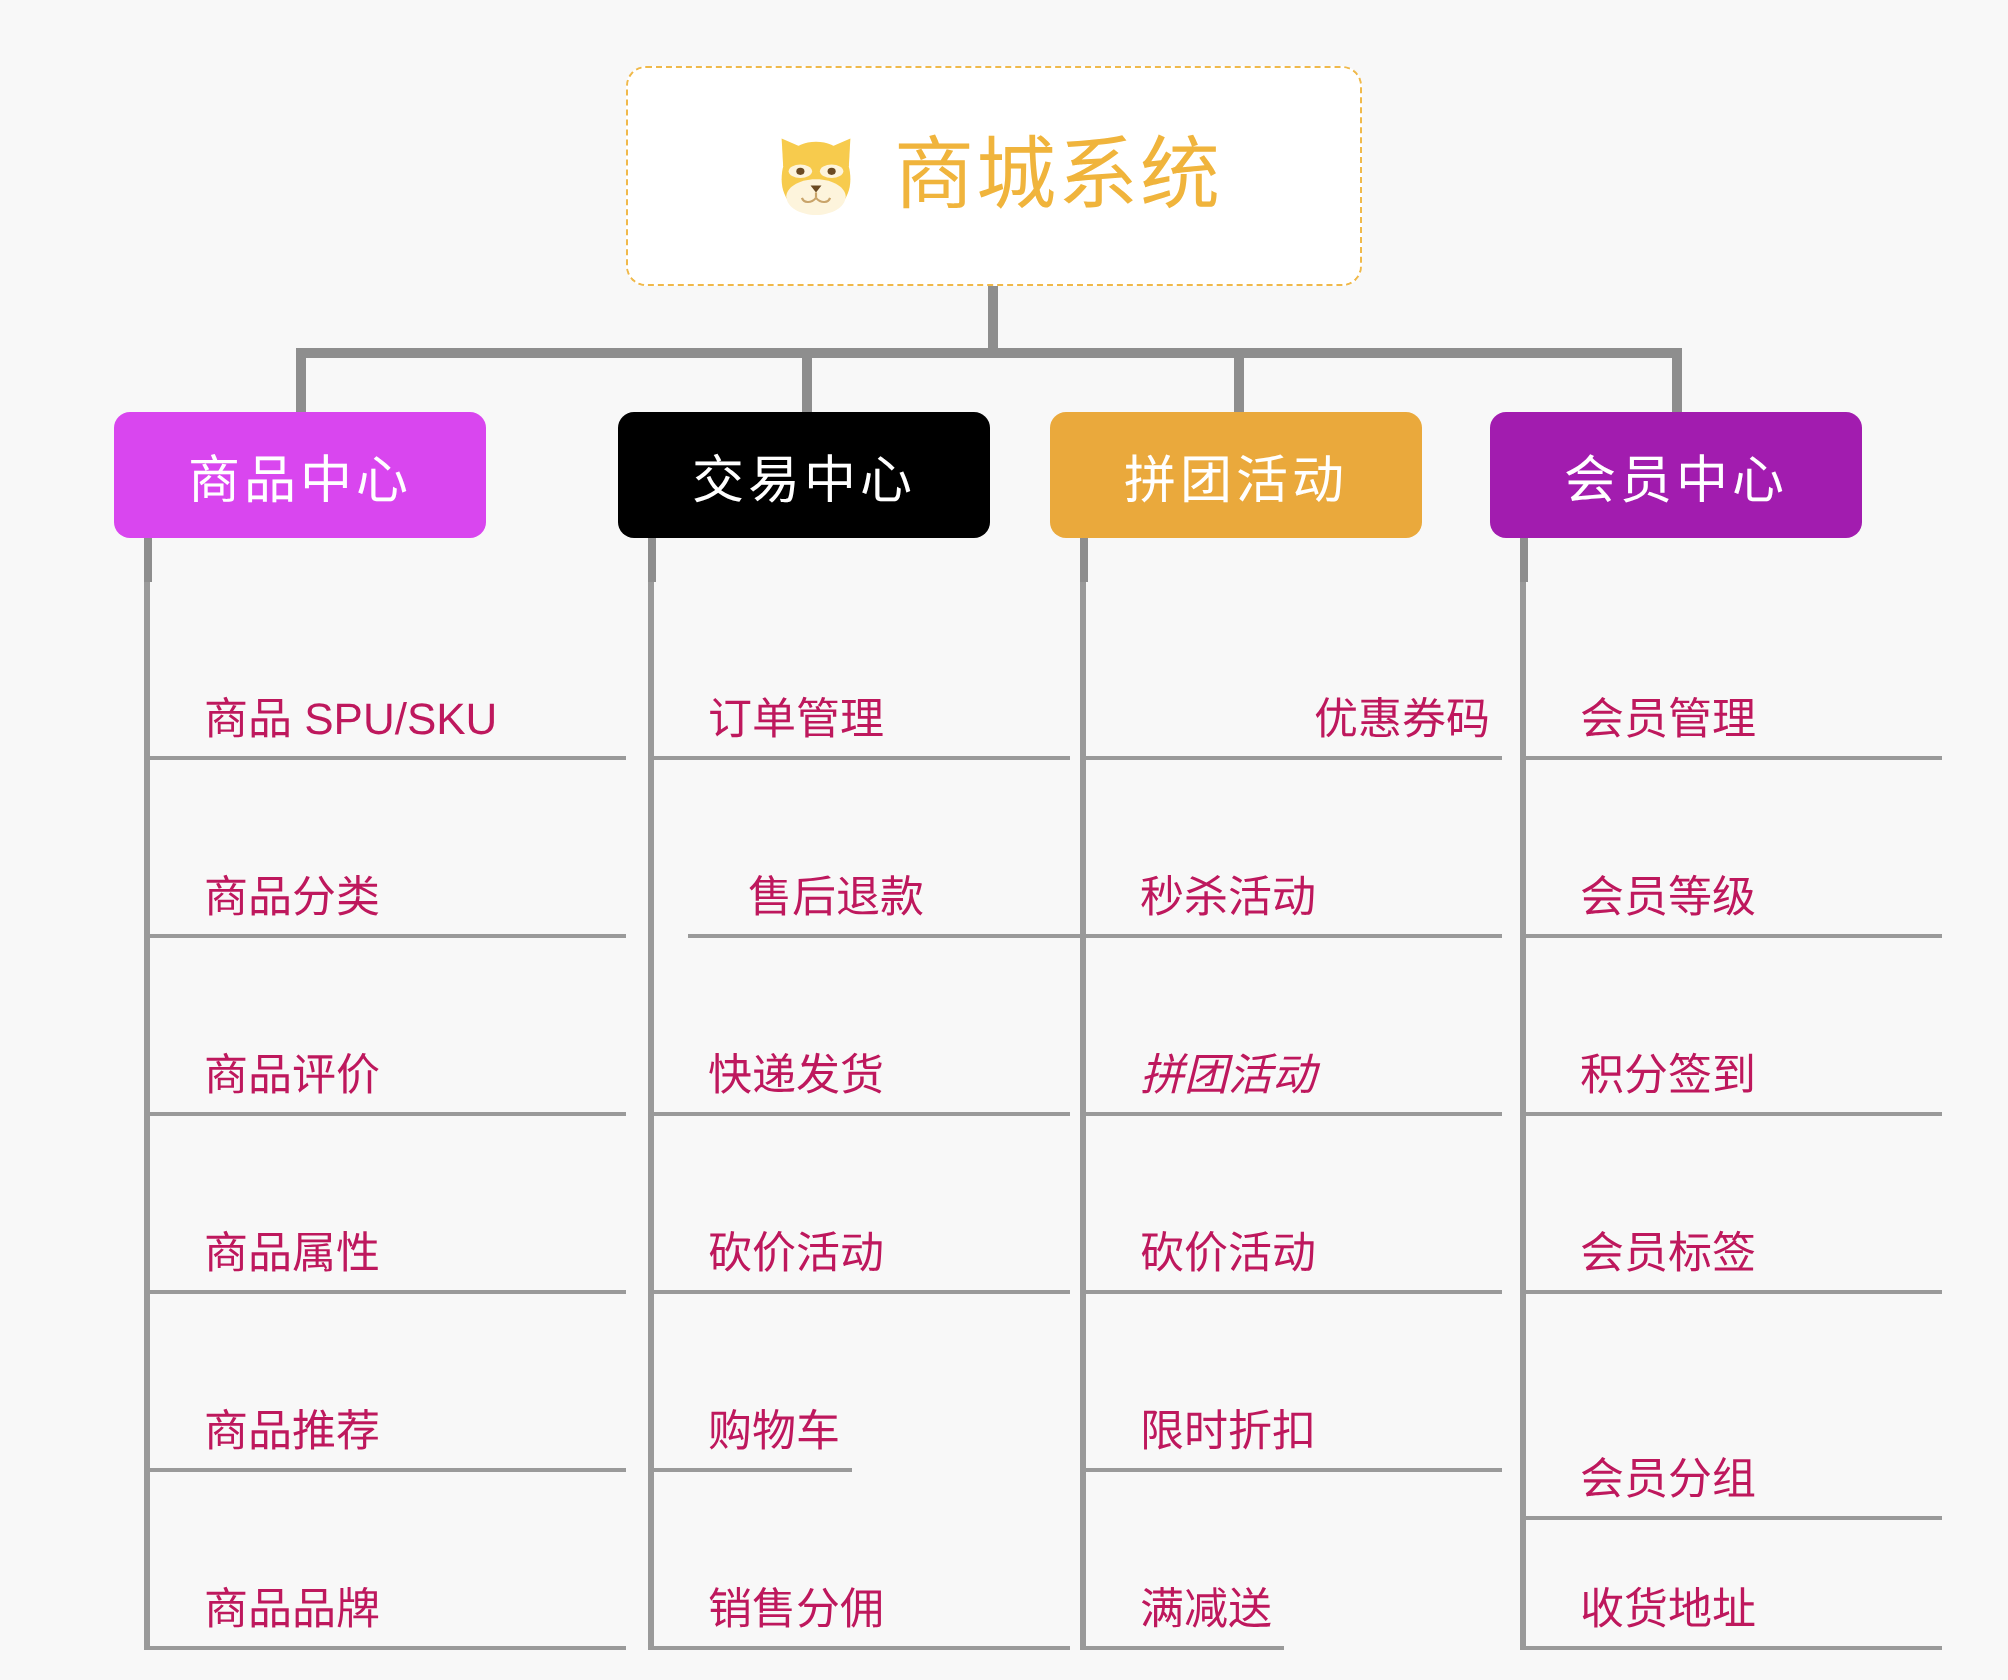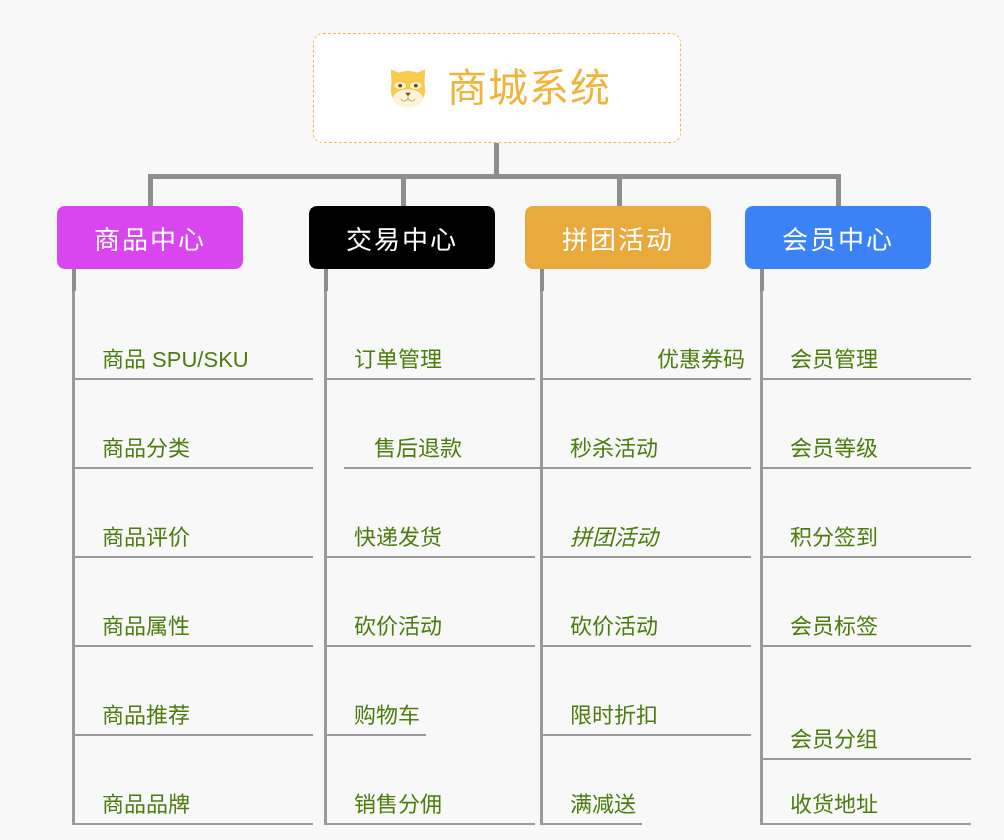--- a/index.html
+++ b/index.html
@@ -110,21 +110,21 @@
     position: absolute;
     height: 89px;
     box-sizing: border-box;
     display: flex;
     align-items: flex-end;
   }
   .leaf-inner {
     border-bottom: 2px solid #9a9a9a;
     padding: 0 6px 5px 30px;
     font-size: 22px;
-    color: #4d7c0f;
+    color: #be185d;
     line-height: 1.25;
     white-space: nowrap;
     min-width: 130px;
   }
   .leaf-inner.wide { min-width: 0; }
 </style>
 </head>
 <body>
 
 <div id="chart">
@@ -223,21 +223,21 @@
       </div>
       <div class="leaf" style="left: 540px; top: 558px;">
         <div class="leaf-inner" style="min-width: 175px;">砍价活动</div>
       </div>
       <div class="leaf" style="left: 540px; top: 647px;">
         <div class="leaf-inner" style="min-width: 175px;">限时折扣</div>
       </div>
       <div class="leaf" style="left: 540px; top: 736px;">
         <div class="leaf-inner wide" style="min-width: 0px;">满减送</div>
       </div>
-      <div class="col-header" style="left: 745px; width: 186px; background: #3b82f6;">
+      <div class="col-header" style="left: 745px; width: 186px; background: #a21caf;">
         <span>会员中心</span>
       </div>
       <div class="conn-stub" style="left: 760px; top: 269px;"></div>
       <div class="leaf-rail" style="left: 760px; top: 291px; height: 534px;"></div>
       <div class="leaf" style="left: 760px; top: 291px;">
         <div class="leaf-inner" style="min-width: 175px;">会员管理</div>
       </div>
       <div class="leaf" style="left: 760px; top: 380px;">
         <div class="leaf-inner" style="min-width: 175px;">会员等级</div>
       </div>

